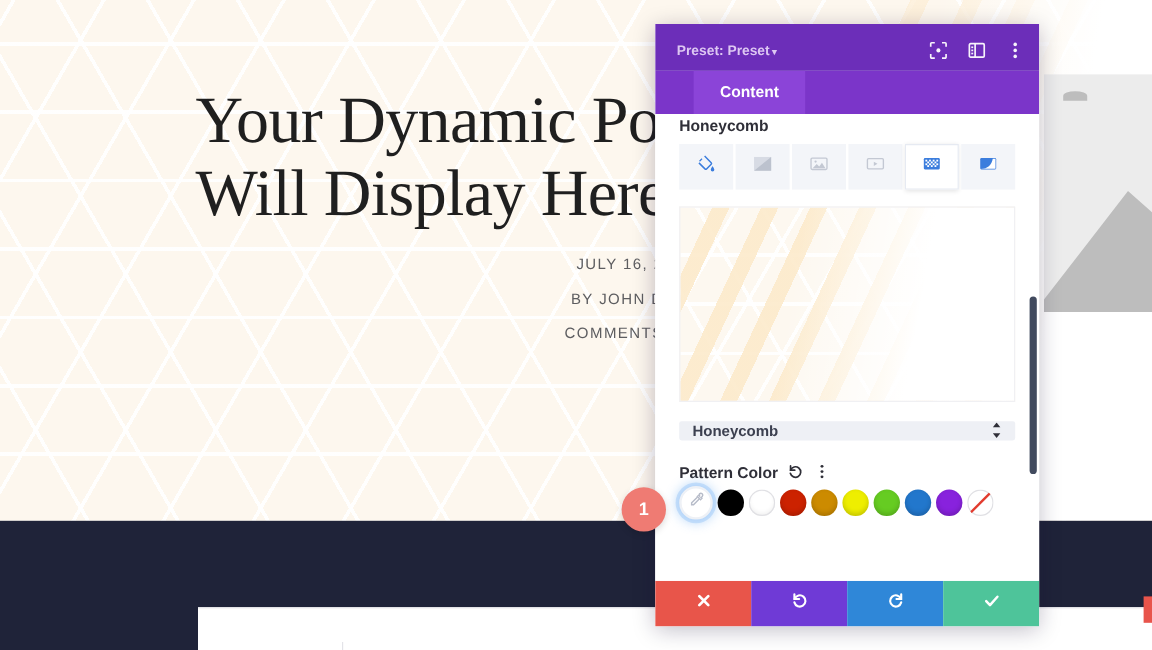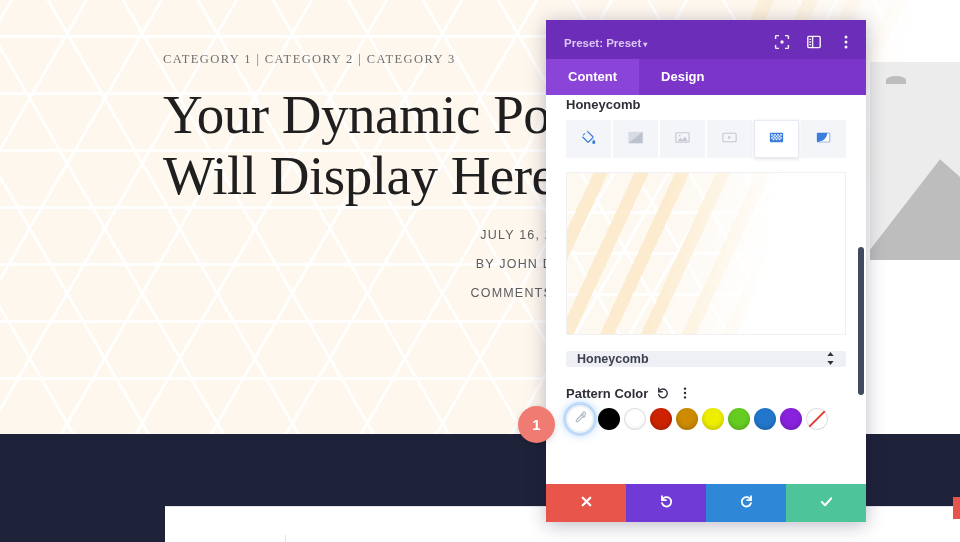--- a/index.html
+++ b/index.html
@@ -95,21 +95,21 @@
   }
   .panel-preset {
     color: #ddc7f2; font-size: 11.5px; font-weight: 700; margin-top: 5px;
   }
   .panel-preset .caret { font-size: 8px; margin-left: 2px; }
   .header-icons {
     position: absolute; right: 12px; top: 14px; display: flex; align-items: center; gap: 16px;
   }
   .hicon { width: 16px; height: 16px; opacity: .95; display:block; }
 
-  .tabs { display: flex; background: #7b35c9; flex: 0 0 auto; }
+  .tabs { display: flex; background: #7b35c9; flex: 0 0 auto; padding-left: 32px; }
   .tab {
     flex: 0 0 auto; padding: 10px 22px 11px;
     color: #ffffff; font-size: 13px; font-weight: 700; cursor: pointer;
   }
   .tab.active { background: #8b44d8; }
 
   .panel-body {
     position: relative; flex: 1 1 auto; overflow: hidden; background: #fff;
     padding: 0 20px;
   }
@@ -194,21 +194,20 @@
 </head>
 <body>
 
 <div id="stage">
 
   <div class="hero">
     <div class="hero-chevrons"></div>
     <div class="hero-right-wash"></div>
 
     <div class="hero-inner">
-      <div class="categories">CATEGORY 1 | CATEGORY 2 | CATEGORY 3</div>
       <div class="post-title">Your Dynamic Post Title Will Display Here</div>
       <div class="post-meta">
         <div>JULY 16, 2</div>
         <div>BY JOHN D</div>
         <div>COMMENTS</div>
       </div>
     </div>
   </div>
 
   <div class="photo-ph">
@@ -253,21 +252,20 @@
             <circle cx="8" cy="3" r="1.5"></circle>
               <circle cx="8" cy="8" r="1.5"></circle>
               <circle cx="8" cy="13" r="1.5"></circle>
           </svg>
         </span>
       </div>
     </div>
 
     <div class="tabs">
       <div class="tab active">Content</div>
-      <div class="tab">Design</div>
     </div>
 
     <div class="panel-body">
       <div class="body-scroll">
 
         <div class="sec-label">Honeycomb</div>
 
         <div class="bg-types">
           <div class="bg-type">
             <span>

